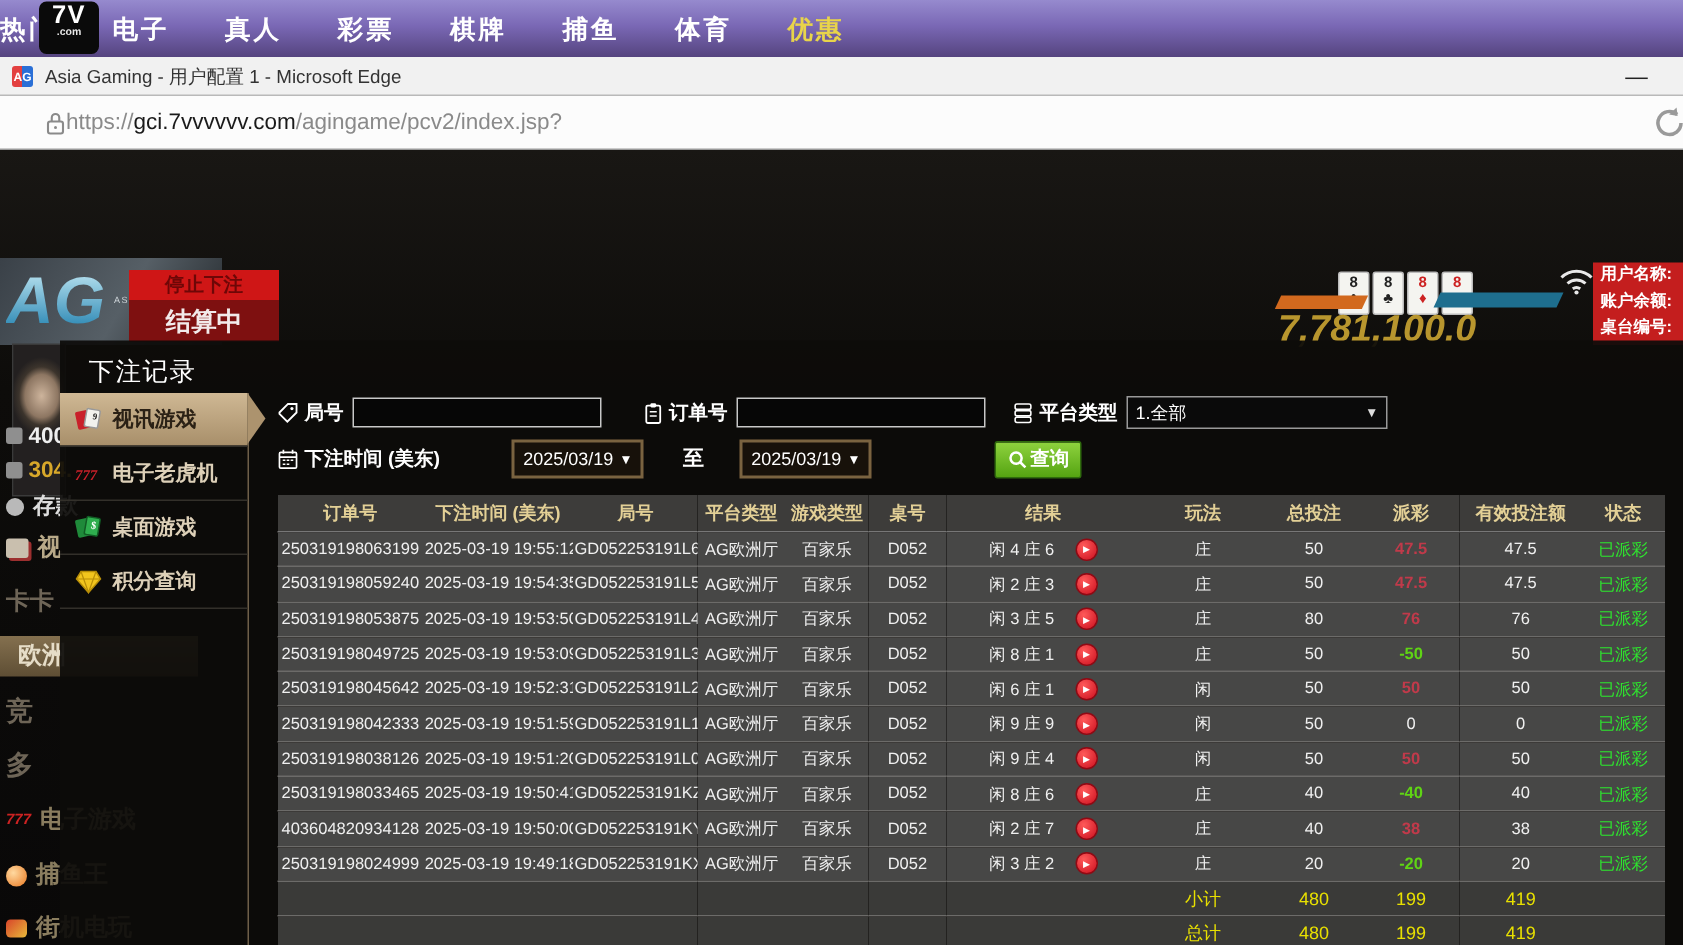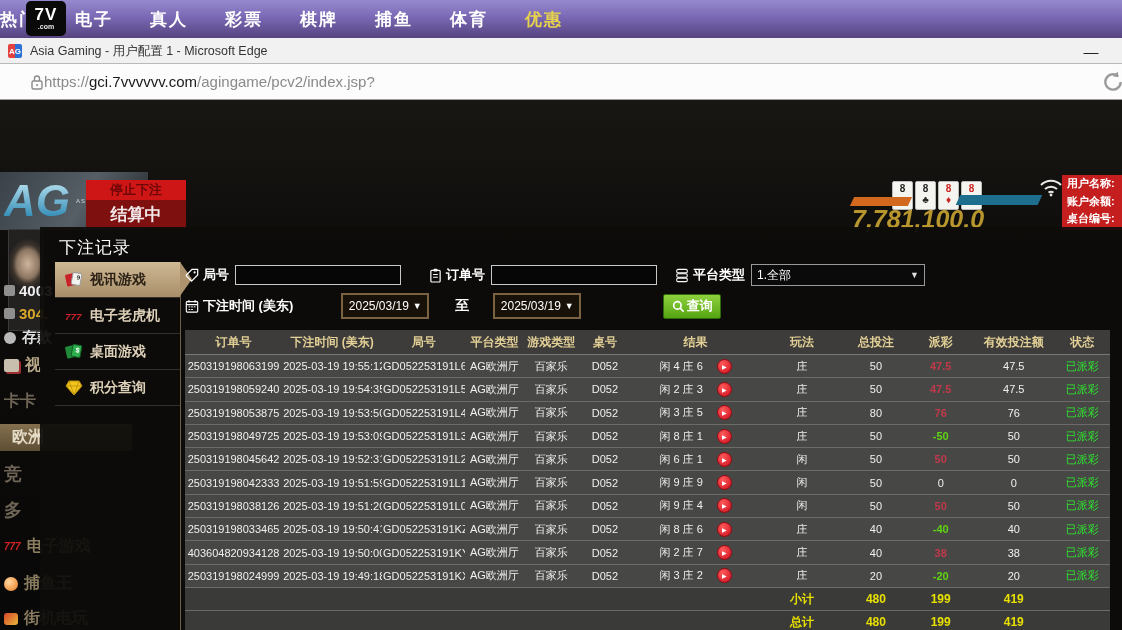--- a/index.html
+++ b/index.html
@@ -4,21 +4,21 @@
 <style>
   html,body{margin:0;padding:0;background:#000;}
   .screen{position:relative;width:1122px;height:630px;overflow:hidden;
     font-family:"Liberation Sans",sans-serif;background:#0c0b0a;}
 
   
   .nav{position:absolute;left:0;top:0;width:1122px;height:38px;
     background:linear-gradient(180deg,#968ace 0%,#7a68b5 45%,#55447f 100%);
     display:flex;align-items:center;z-index:30;}
   .logo{position:absolute;left:26px;top:1px;width:40px;height:35px;background:#0a0a0a;
-    border-radius:5px;display:flex;flex-direction:column;align-items:center;justify-content:center;}
+    border-radius:5px;display:flex;flex-direction:column;align-items:center;}
   .logo-top{color:#fff;font-size:17px;font-weight:900;letter-spacing:1px;line-height:17px;}
   .logo-bottom{color:#e8e8e8;font-size:7px;font-weight:700;line-height:8px;}
   .nav-items{display:flex;gap:37px;}
   .nav-item{color:#fff;font-size:17px;font-weight:700;letter-spacing:2px;cursor:pointer;}
   .nav-item.hl{color:#e8d44a;}
 
   
   .titlebar{position:absolute;left:0;top:38px;width:1122px;height:26px;background:#f1f1f1;
     display:flex;align-items:center;z-index:30;box-shadow:inset 0 -1px 0 #b9b9b9;}
   .favicon{width:14px;height:14px;margin-left:8px;border-radius:2px;
@@ -68,21 +68,21 @@
   .wedge-b{position:absolute;left:958px;top:96px;width:82px;height:10px;background:#1e6e8e;transform:skewX(-25deg);}
   .big-num{position:absolute;left:852px;top:106px;font-size:25px;font-weight:900;font-style:italic;color:#b8962e;white-space:nowrap;}
   .wifi{position:absolute;left:1038px;top:78px;}
   .info-panel{position:absolute;left:1062px;top:76px;width:60px;height:55px;background:#c41e1e;
     color:#fff;font-size:11px;font-weight:700;line-height:17.5px;padding-left:5px;overflow:hidden;white-space:nowrap;}
 
   
   .dialog{position:absolute;left:40px;top:227px;width:1082px;height:403px;
     background:rgba(13,12,10,0.93);z-index:10;}
   .dlg-title{position:absolute;left:19px;top:9px;color:#fff;font-size:17px;letter-spacing:1px;}
-  .sidebar{position:absolute;left:15px;top:35px;width:125px;height:368px;border-right:1px solid #6e5f49;}
+  .sidebar{position:absolute;left:0;top:35px;width:125px;height:368px;border-right:1px solid #6e5f49;font-family:Liberation Serif, serif;}
   .side-item{position:relative;height:35px;display:flex;align-items:center;gap:7px;padding-left:10px;
     color:#ddd0b8;font-size:14px;font-weight:700;border-bottom:1px solid #33302a;cursor:pointer;}
   .side-item.selected{background:linear-gradient(180deg,#cfb894 0%,#a88f6a 100%);color:#2b2115;}
   .side-item.selected:after{content:"";position:absolute;right:-12px;top:0;
     border-top:17.5px solid transparent;border-bottom:17.5px solid transparent;border-left:12px solid #ac936e;}
   .side-icon{width:18px;height:18px;display:flex;align-items:center;justify-content:center;flex:none;}
 
   
   .f-row{position:absolute;left:145px;width:930px;display:flex;align-items:center;}
   .f-row1{top:36px;height:24px;}
@@ -103,21 +103,21 @@
   .bet-table{position:absolute;left:145px;top:103px;width:925px;border-collapse:collapse;table-layout:fixed;font-size:11px;}
   .bet-table th{background:#3d3c3a;color:#e3d096;font-size:12px;font-weight:700;height:22px;border-bottom:1px solid #777;white-space:nowrap;overflow:hidden;}
   .bet-table td{background:#474746;color:#f0f0f0;height:20.3px;text-align:center;border-bottom:1px solid #6c6b69;white-space:nowrap;overflow:hidden;}
   .bet-table .win{color:#c03a4a;font-weight:700;}
   .bet-table .loss{color:#5fd414;font-weight:700;}
   .bet-table .flat{color:#f0f0f0;}
   .bet-table .status{color:#2ee52e;font-size:11px;}
   .bet-table .result-cell{display:flex;align-items:center;justify-content:center;gap:14px;}
   .play-ico{width:13px;height:13px;border-radius:50%;background:radial-gradient(circle at 35% 30%,#ff5a5a,#cc0f1e);
     border:1px solid #8e0a14;color:#fff;font-size:6px;display:flex;align-items:center;justify-content:center;cursor:pointer;flex:none;}
-  .totals td{background:#3a3a38;color:#e8e000;font-weight:700;font-size:12px;margin-top:48px;}
+  .totals td{background:#3a3a38;color:#e8e000;font-weight:400;font-size:12px;margin-top:48px;}
 </style>
 </head>
 <body>
 
 <div class="screen">
 
   <div class="nav">
     <div class="logo">
       <div class="logo-top">7V</div>
       <div class="logo-bottom">.com</div>

